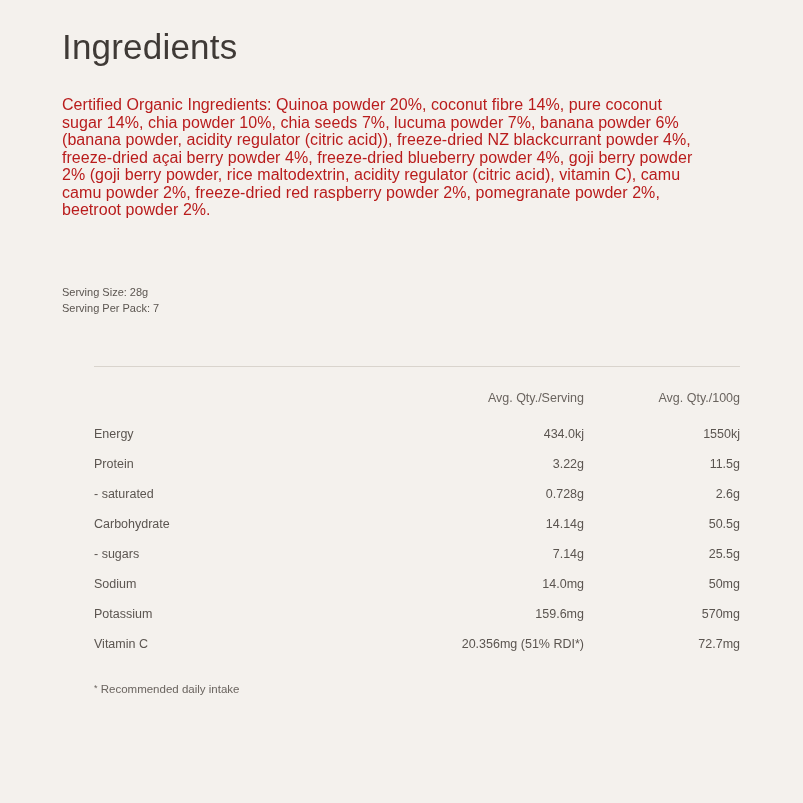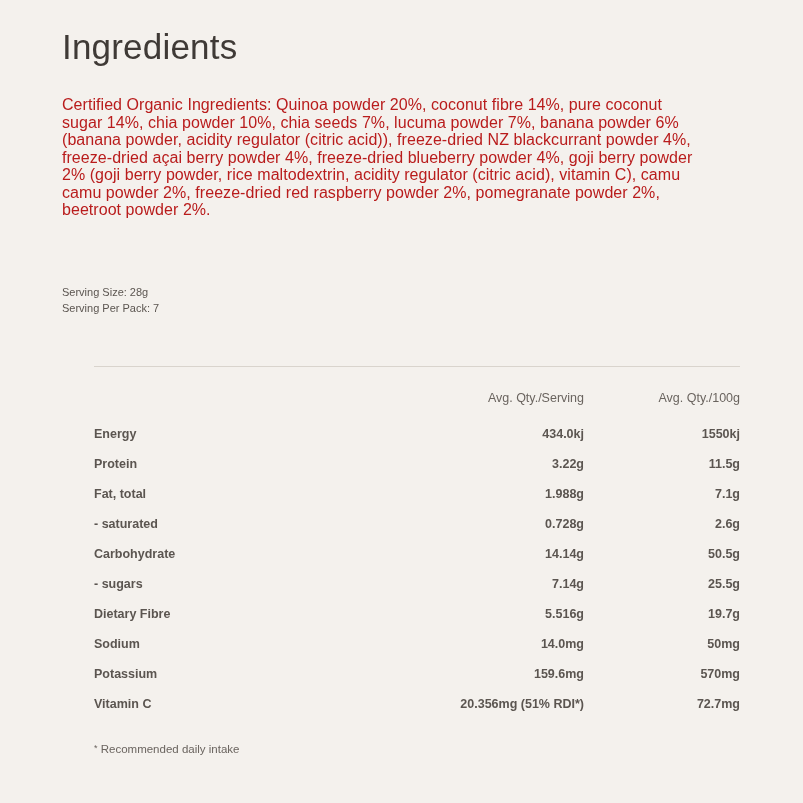--- a/index.html
+++ b/index.html
@@ -62,21 +62,20 @@
     color: #6a645f;
     text-align: right;
     padding: 24px 0 14px 0;
     font-size: 12.5px;
   }
   table.nut th.col-label { text-align: left; }
   table.nut td {
     padding: 8px 0;
     font-size: 12.5px;
     color: #5b5550;
-    font-weight: bold;
   }
   table.nut td.col-label { text-align: left; width: 300px; }
   table.nut td.col-serving { text-align: right; width: 190px; }
   table.nut td.col-100g { text-align: right; width: 156px; }
   table.nut th.col-serving { width: 190px; }
   table.nut th.col-100g { width: 156px; }
   .footnote {
     margin-top: 24px;
     font-size: 11.5px;
     color: #6a645f;
@@ -114,43 +113,33 @@
           <td class="col-label">Energy</td>
           <td class="col-serving">434.0kj</td>
           <td class="col-100g">1550kj</td>
         </tr>
         <tr>
           <td class="col-label">Protein</td>
           <td class="col-serving">3.22g</td>
           <td class="col-100g">11.5g</td>
         </tr>
         <tr>
-          <td class="col-label">Fat, total</td>
-          <td class="col-serving">1.988g</td>
-          <td class="col-100g">7.1g</td>
-        </tr>
-        <tr>
           <td class="col-label">- saturated</td>
           <td class="col-serving">0.728g</td>
           <td class="col-100g">2.6g</td>
         </tr>
         <tr>
           <td class="col-label">Carbohydrate</td>
           <td class="col-serving">14.14g</td>
           <td class="col-100g">50.5g</td>
         </tr>
         <tr>
           <td class="col-label">- sugars</td>
           <td class="col-serving">7.14g</td>
           <td class="col-100g">25.5g</td>
-        </tr>
-        <tr>
-          <td class="col-label">Dietary Fibre</td>
-          <td class="col-serving">5.516g</td>
-          <td class="col-100g">19.7g</td>
         </tr>
         <tr>
           <td class="col-label">Sodium</td>
           <td class="col-serving">14.0mg</td>
           <td class="col-100g">50mg</td>
         </tr>
         <tr>
           <td class="col-label">Potassium</td>
           <td class="col-serving">159.6mg</td>
           <td class="col-100g">570mg</td>

